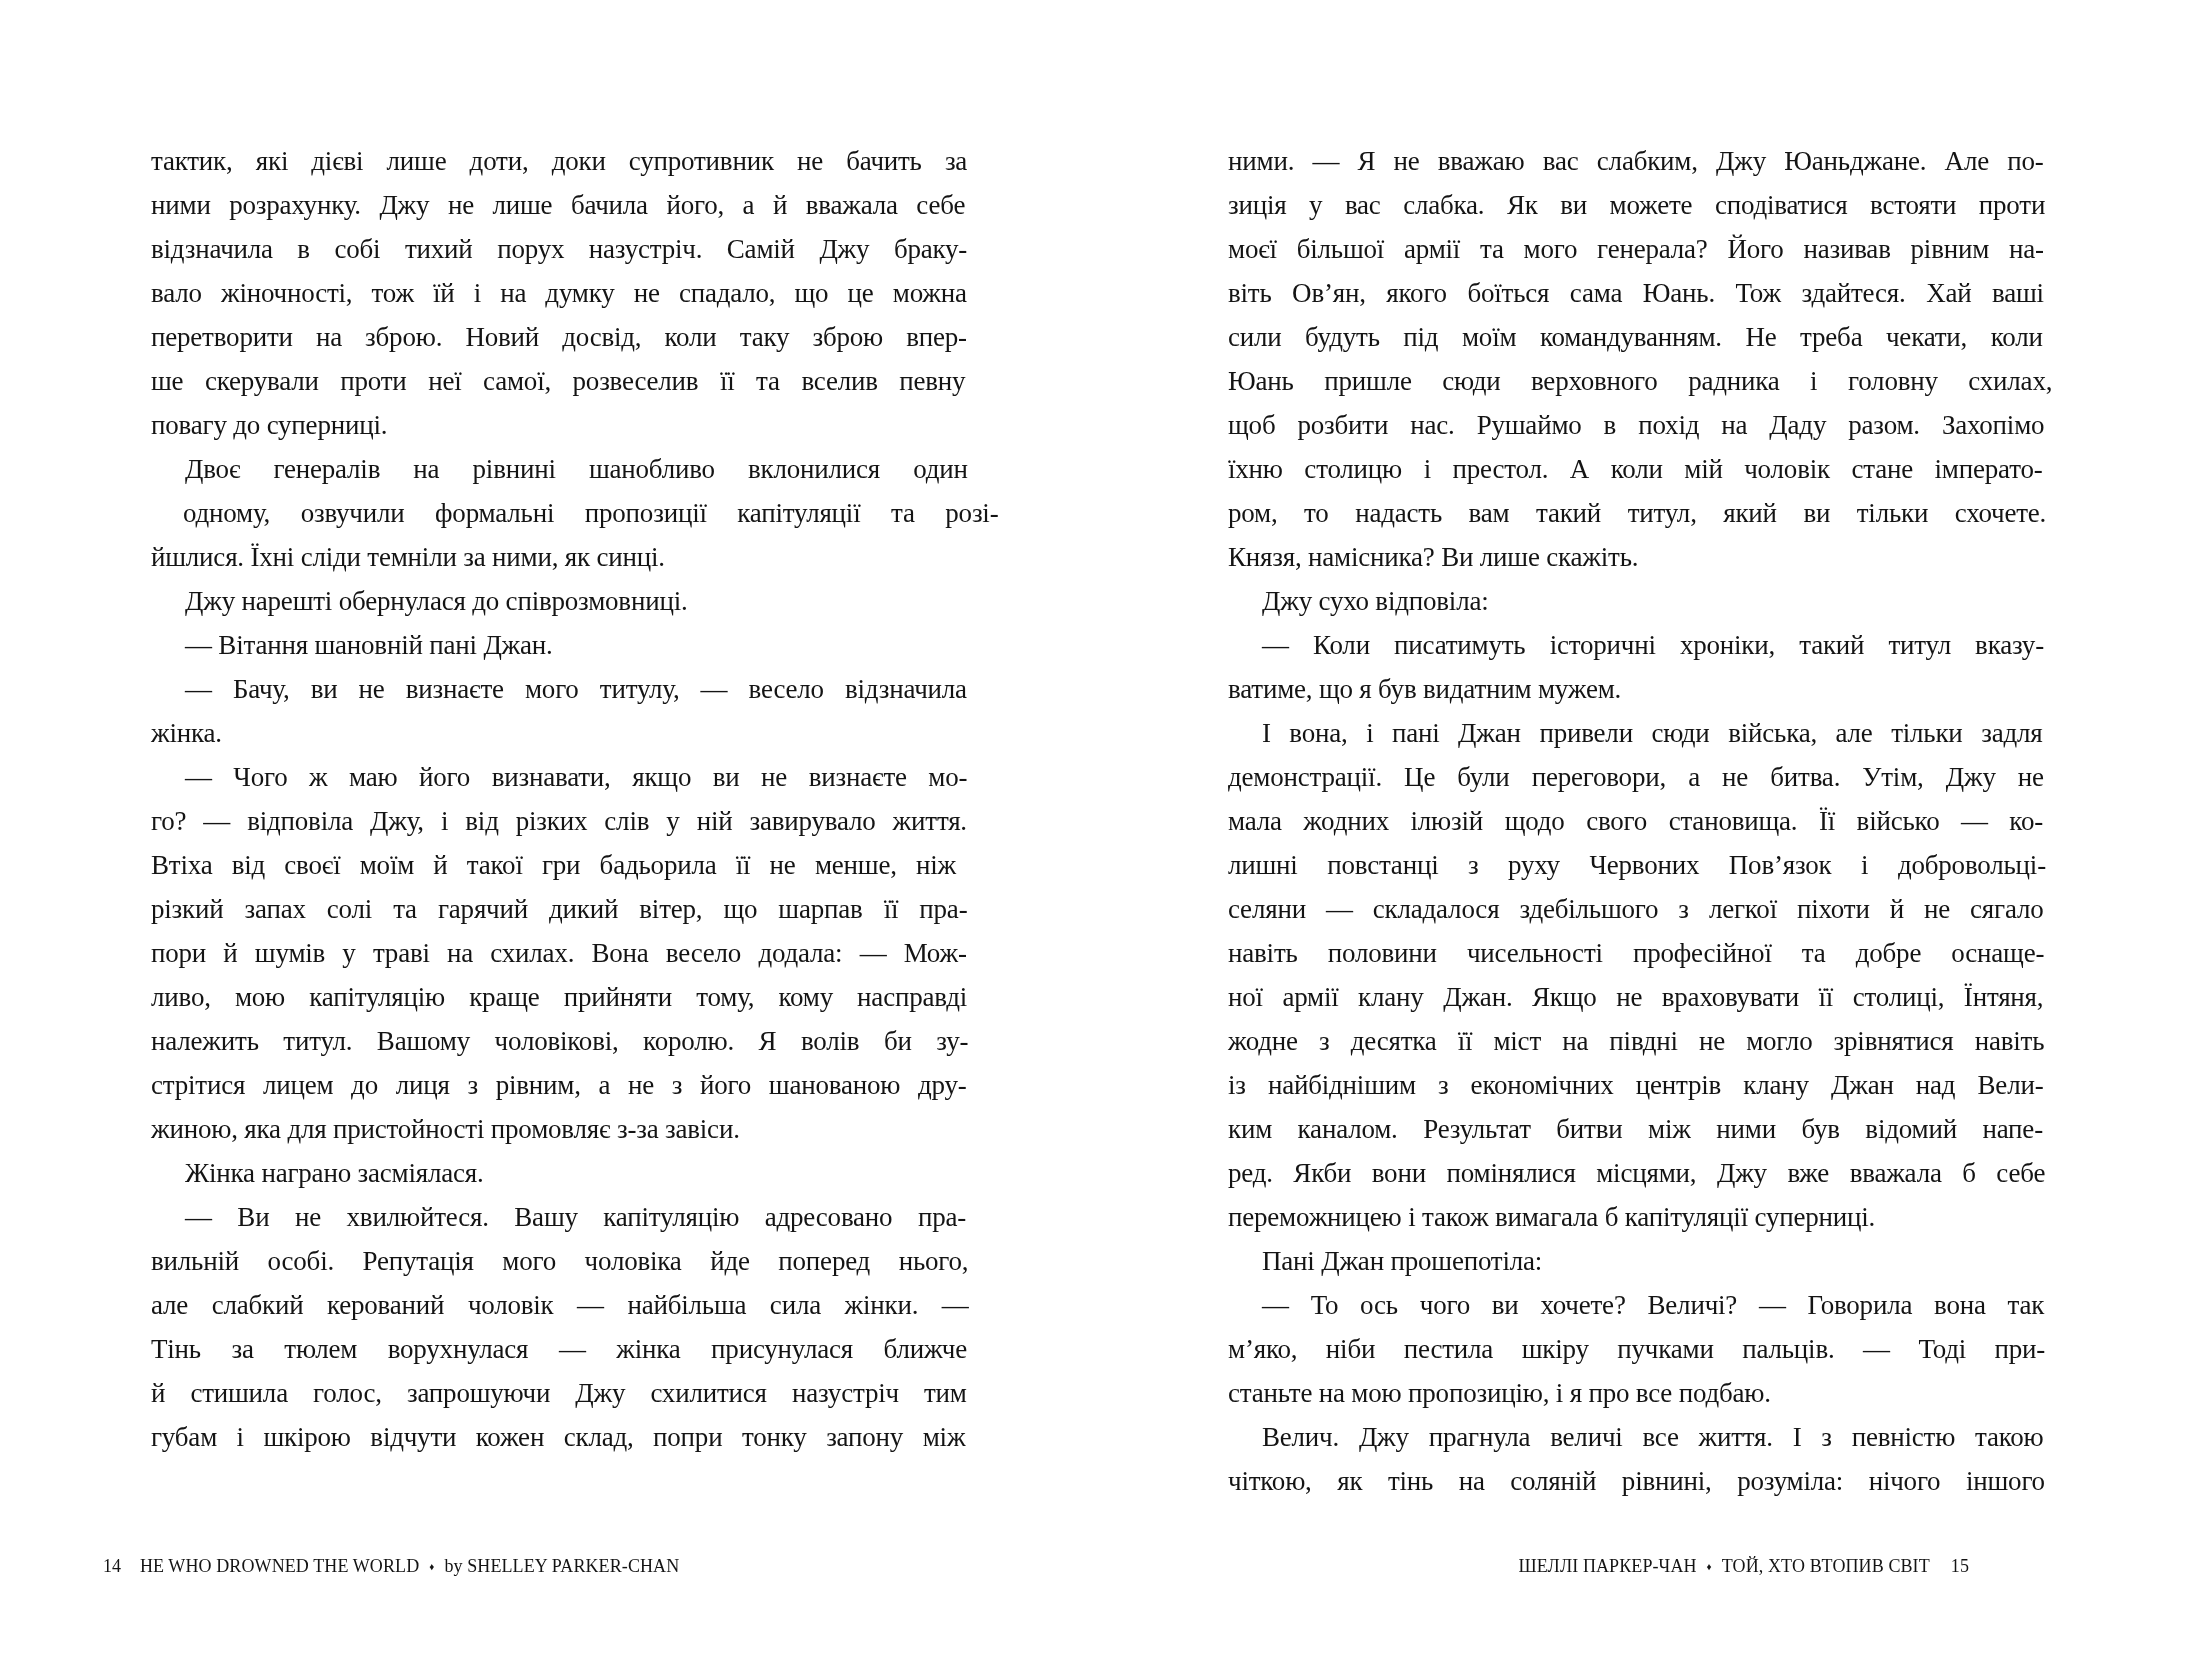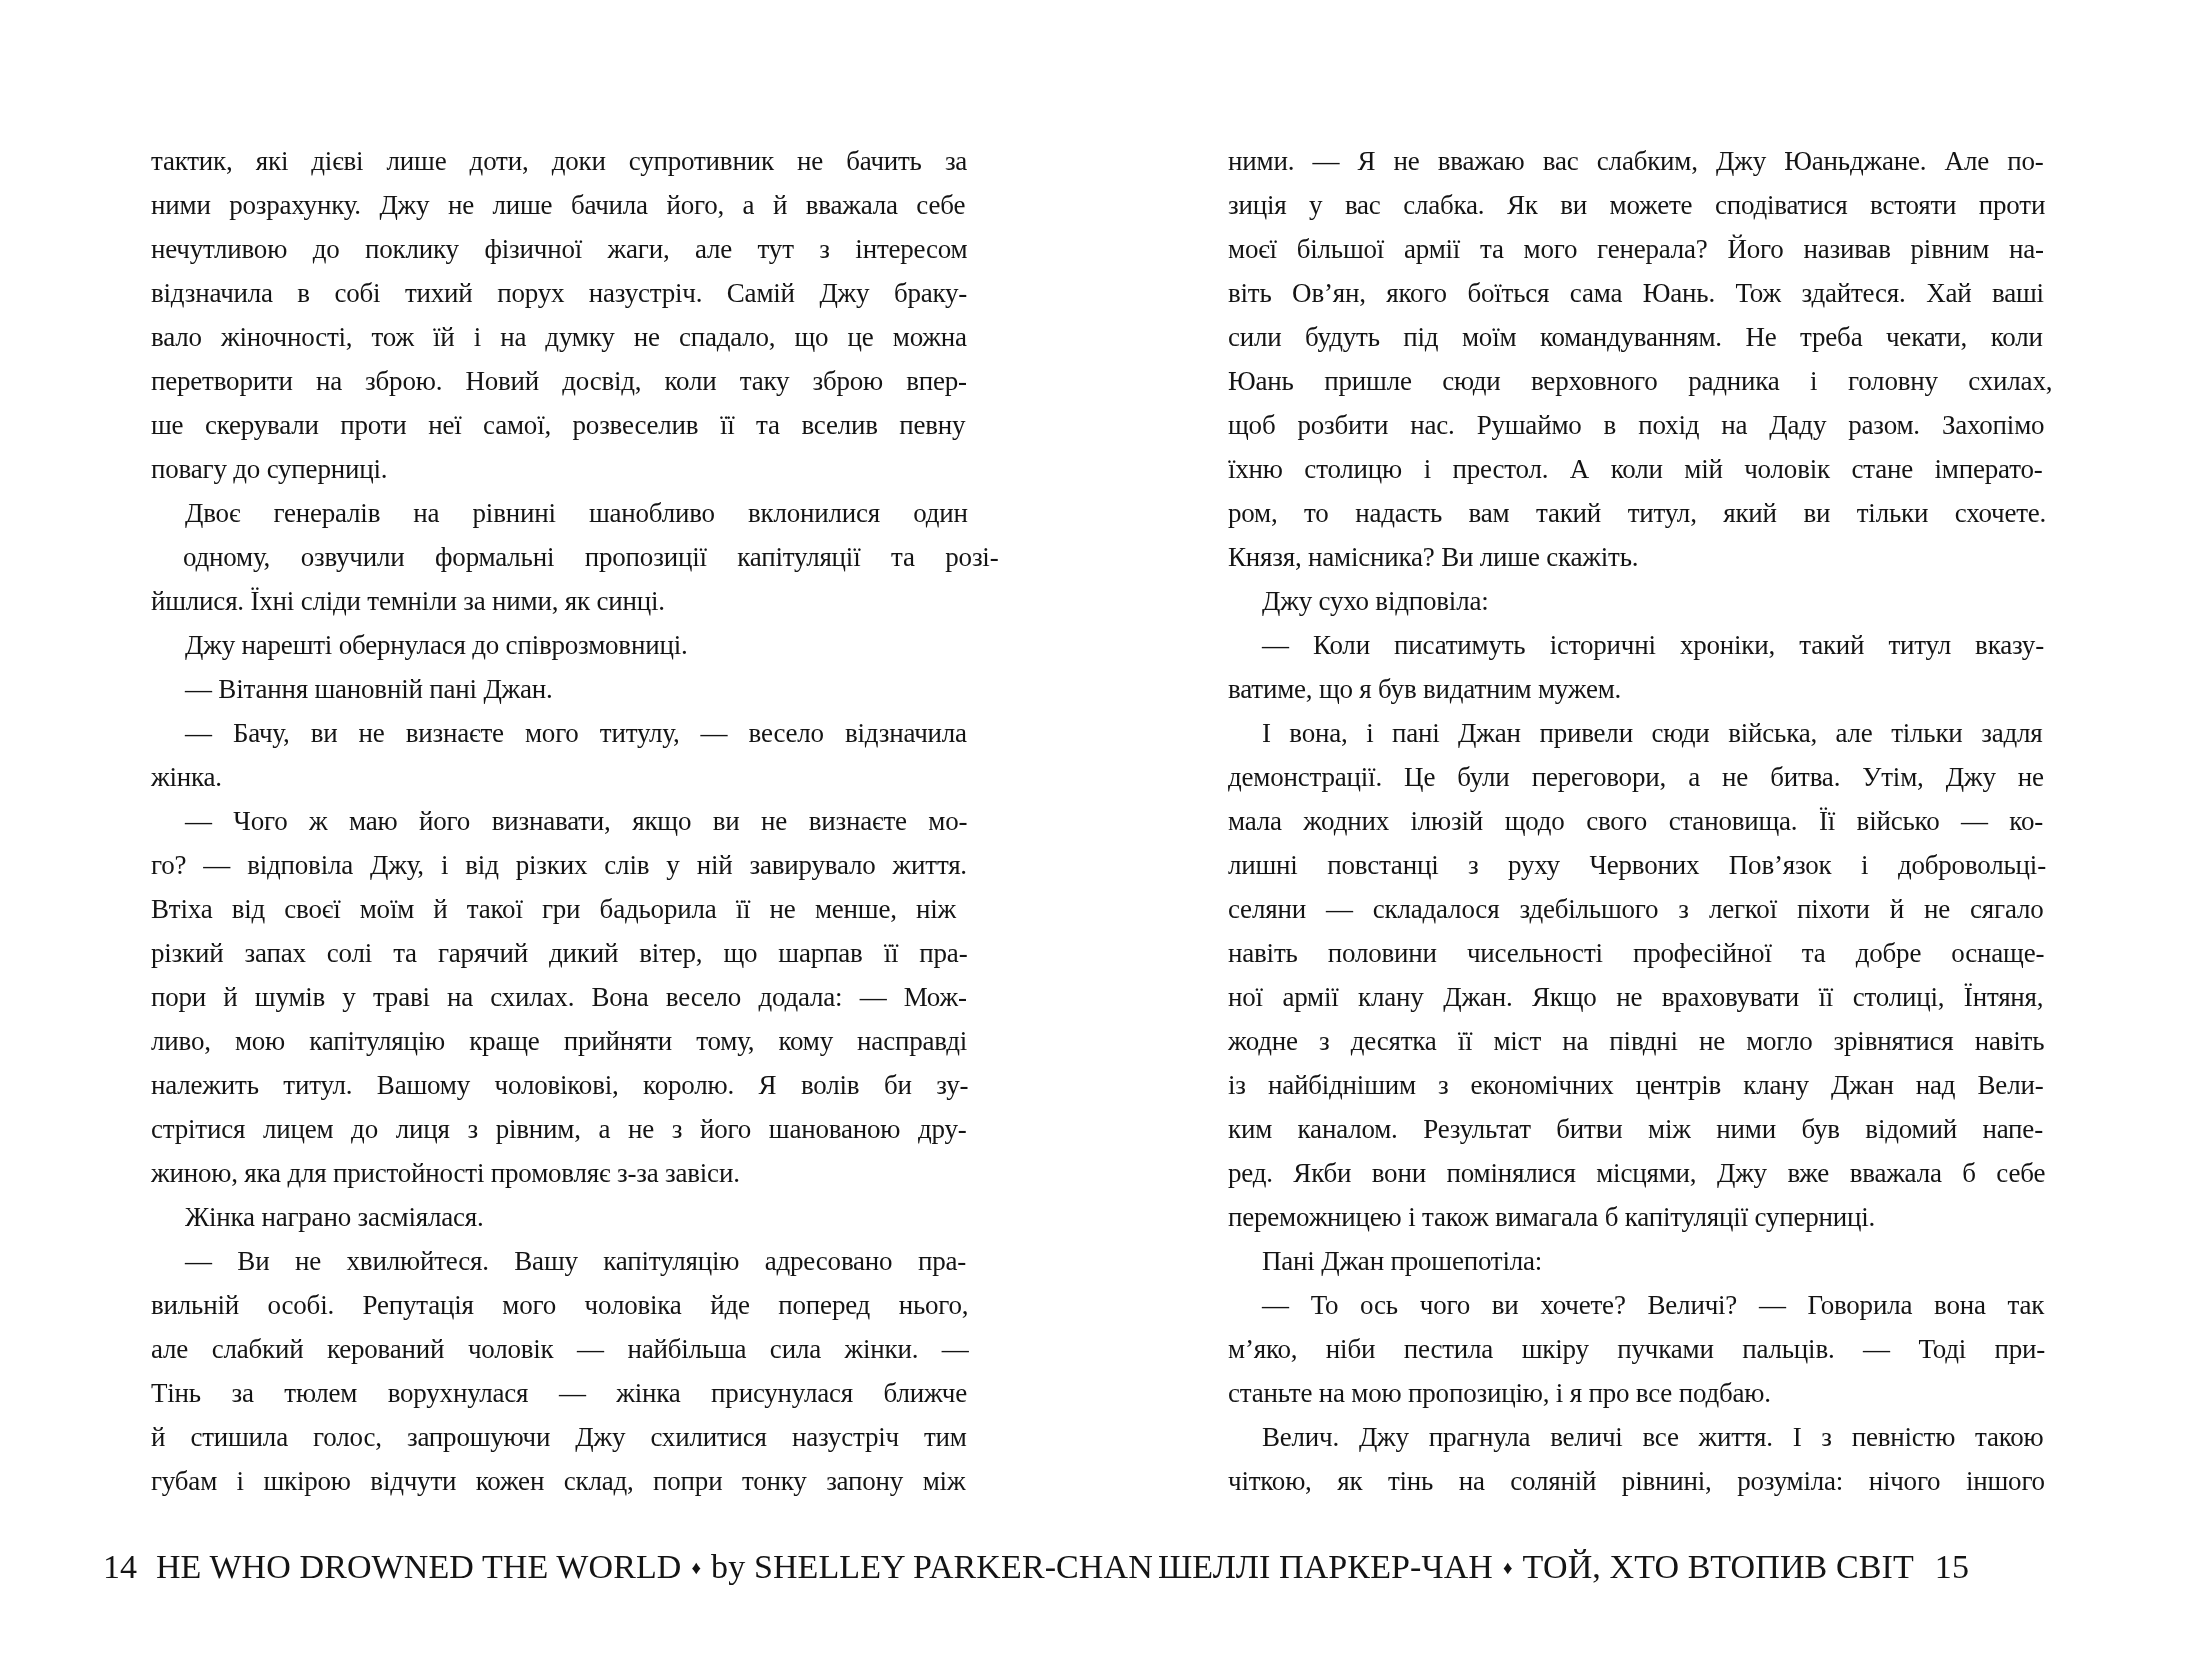--- a/index.html
+++ b/index.html
@@ -26,21 +26,21 @@
     height: 44px;
     line-height: 44px;
     font-size: 27px;
     white-space: nowrap;
     letter-spacing: -0.2px;
   }
   .line.indent { padding-left: 34px; }
   .footer {
     position: absolute;
     top: 1551px;
-    font-size: 34px;
+    font-size: 18px;
     line-height: 31px;
     white-space: nowrap;
     letter-spacing: 0.1px;
   }
   .footer-left  { left: 103px; }
   .footer-right { right: 105px; text-align: right; }
   .footer-left .runhead { margin-left: 18.7px; }
   .footer-right .pagenum { margin-left: 21px; }
   .diamond {
     display: inline-block;
@@ -51,21 +51,20 @@
 </style>
 </head>
 <body>
 
 <div class="spread">
 
   <section class="page page-left">
     <div class="textblock" id="left-lines">
         <div class="line"><span class="line-text" style="word-spacing: 16.6px;">тактик, які дієві лише доти, доки супротивник не бачить за</span></div>
         <div class="line"><span class="line-text" style="word-spacing: 12px;">ними розрахунку. Джу не лише бачила його, а й вважала себе</span></div>
-        <div class="line"><span class="line-text" style="word-spacing: 19px;">нечутливою до поклику фізичної жаги, але тут з інтересом</span></div>
         <div class="line"><span class="line-text" style="word-spacing: 18px;">відзначила в собі тихий порух назустріч. Самій Джу браку-</span></div>
         <div class="line"><span class="line-text" style="word-spacing: 12.6px;">вало жіночності, тож їй і на думку не спадало, що це можна</span></div>
         <div class="line"><span class="line-text" style="word-spacing: 16.6px;">перетворити на зброю. Новий досвід, коли таку зброю впер-</span></div>
         <div class="line"><span class="line-text" style="word-spacing: 15px;">ше скерували проти неї самої, розвеселив її та вселив певну</span></div>
         <div class="line"><span class="line-text">повагу до суперниці.</span></div>
         <div class="line indent"><span class="line-text" style="word-spacing: 26.6px;">Двоє генералів на рівнині шанобливо вклонилися один</span></div>
         <div class="line"><span class="line-text" style="word-spacing: 24px; margin-left: 32px;">одному, озвучили формальні пропозиції капітуляції та розі-</span></div>
         <div class="line"><span class="line-text">йшлися. Їхні сліди темніли за ними, як синці.</span></div>
         <div class="line indent"><span class="line-text">Джу нарешті обернулася до співрозмовниці.</span></div>
         <div class="line indent"><span class="line-text">— Вітання шановній пані Джан.</span></div>

